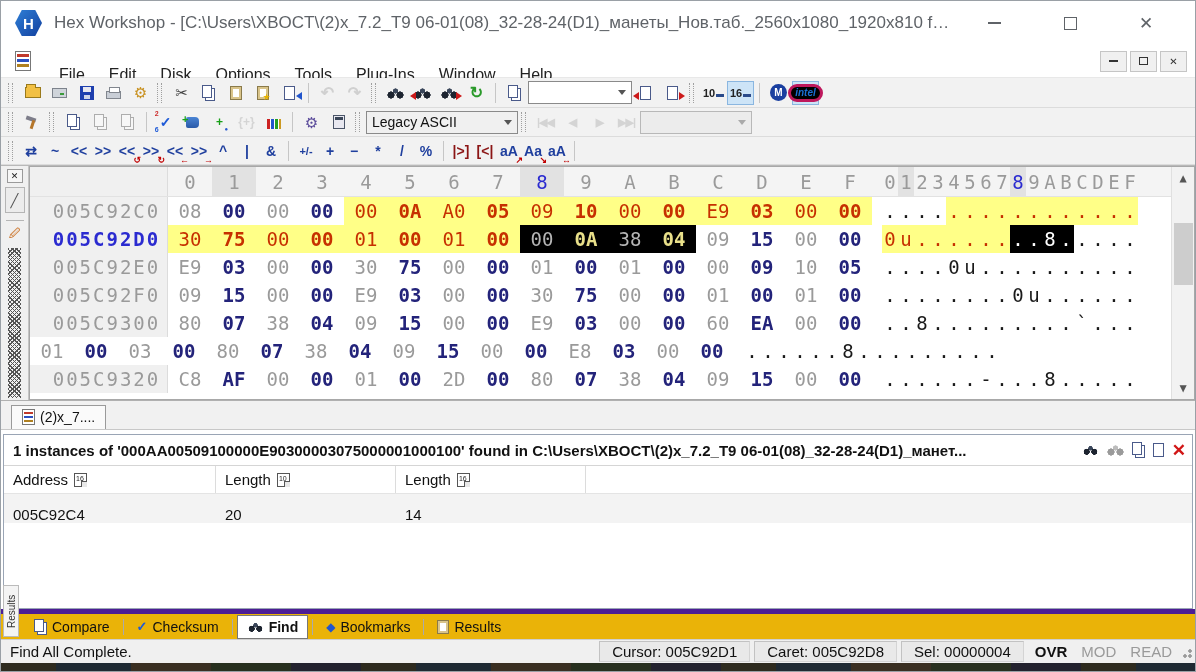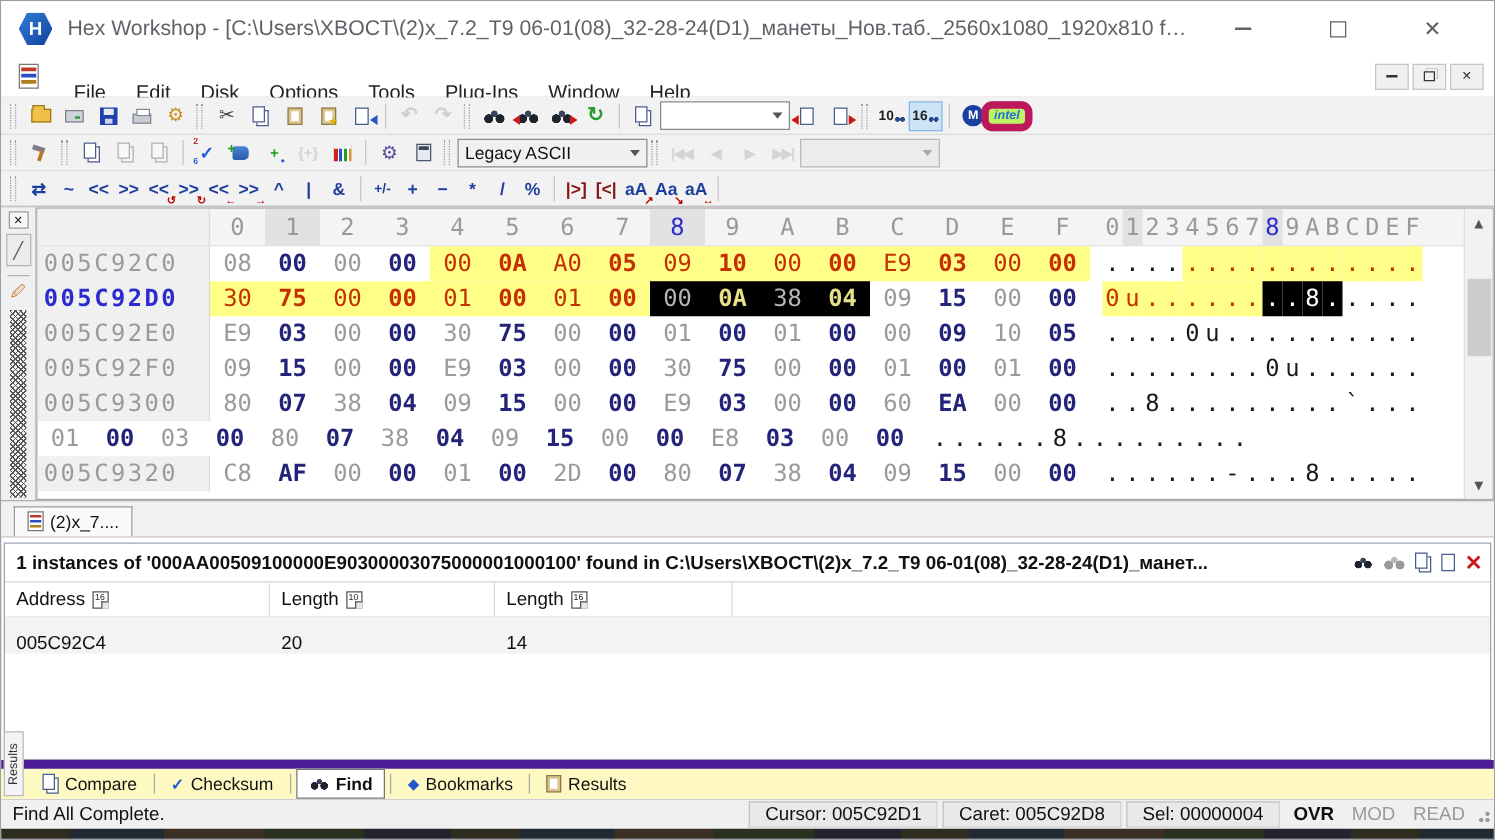--- a/index.html
+++ b/index.html
@@ -104,21 +104,21 @@
   .i-braces { color:#b0b0b0; font-size:12px; font-weight:bold; }
   .i-hist { width:14px; height:13px;
             background:linear-gradient(#f2f2f2,#f2f2f2),
             repeating-linear-gradient(90deg,#cc2222 0 3px,#fff 3px 4px,#2255cc 4px 7px,#fff 7px 8px,#22a022 8px 11px,#fff 11px 12px,#cc9922 12px 14px);
             background-size:100% 3px,100% 100%; background-position:top left,bottom left; background-repeat:no-repeat; }
   .i-calc { width:12px; height:14px; background:#e8e8f0; border:1px solid #4a5568; position:relative; }
   .i-calc::before { content:""; position:absolute; top:1px; left:1px; right:1px; height:3px; background:#3a4658; }
   .i-mot { width:17px; height:17px; border-radius:50%; background:#1a3fa0; color:#fff; font-weight:bold;
            font-size:10px; display:flex; align-items:center; justify-content:center; }
   .i-intel { font-size:10px; font-style:italic; font-weight:bold; color:#1a6fd4;
-             border:6px solid #be185d; border-radius:9px; padding:1px 4px; line-height:1; background:#bef264; }
+             border:3px solid #be185d; border-radius:9px; padding:1px 4px; line-height:1; background:#000000; }
   .num-ico { font-size:11px; font-weight:bold; color:#222; position:relative; padding-right:9px; }
   .num-ico::after { content:""; position:absolute; right:0; bottom:1px; width:8px; height:5px;
              background:radial-gradient(circle at 2px 2.5px,#2a4a8a 0 1.8px,transparent 2px),
                         radial-gradient(circle at 6px 2.5px,#2a4a8a 0 1.8px,transparent 2px); }
   .nav-glyph { font-size:11px; color:#b0b0b0; font-weight:bold; letter-spacing:-1px; }
   .combo { height:23px; background:#fff; border:1px solid #8a8a8a; display:flex; align-items:center;
            justify-content:space-between; padding:0 5px; font-size:14px; color:#111; }
   .combo .arr { width:0; height:0; border-left:4px solid transparent; border-right:4px solid transparent;
                 border-top:5px solid #555; margin-left:6px; }
   .combo.gray { background:#f0f0f0; }
@@ -154,21 +154,21 @@
   .bytehead { width:44px; text-align:center; }
   .bytehead.cur { background:#e2e2e2; }
   .bytehead.car { background:#e2e2e2; color:#2b2bd0; }
   .hexgap { width:10px; flex:0 0 10px; }
   .asciicells { display:flex; }
   .achead { width:16px; text-align:center; }
   .achead.cur { background:#e2e2e2; }
   .achead.car { background:#e2e2e2; color:#2b2bd0; }
   .hexrow { display:flex; height:28px; line-height:28px; font-size:19px; }
   .addr { width:138px; flex:0 0 138px; background:#f0f0f0; border-right:1px solid #dcdcdc;
-          color:#9a9a9a; padding-left:5px; letter-spacing:2px; }
+          color:#9a9a9a; padding-left:16px; letter-spacing:2px;text-align:center; }
   .addr.activeaddr { color:#2b2bd0; font-weight:bold; }
   .byte { width:44px; text-align:center; }
   .byte.even { color:#9a9a9a; }
   .byte.odd { color:#23237a; font-weight:bold; }
   .byte.f { background:#ffff87; color:#c63000; }
   .byte.s { background:#000; }
   .byte.s.even { color:#b5b5b5; }
   .byte.s.odd { color:#e9e08a; }
   .ach { width:16px; text-align:center; color:#1a1a1a; }
   .ach.f { background:#ffff87; color:#c63000; }
@@ -204,21 +204,21 @@
              color:#222; display:flex; align-items:flex-start; justify-content:flex-start;
              padding:1px; position:relative; }
   .doc-ico::after { content:""; position:absolute; right:-1px; bottom:-1px; width:5px; height:5px;
              background:#e8e8e8; border-left:1px solid #555; border-top:1px solid #555; }
   .res-row { flex:0 0 28px; display:flex; align-items:center; font-size:15px; color:#111;
              background:#f3f3f3; }
   .res-cell { padding-left:9px;margin-top:12px; }
   .res-empty { flex:1; background:#fff; }
 
   
-  .docktabs { flex:0 0 30px; background:#fef9c3; border-top:7px solid #4c1d95; display:flex;
+  .docktabs { flex:0 0 30px; background:#eab308; border-top:5px solid #4c1d95; display:flex;
               align-items:center; padding-left:24px; position:relative; }
   .side-tab { position:absolute; left:2px; bottom:2px; width:16px; height:52px; background:#f4f4f4;
               border:1px solid #bbb; display:flex; align-items:center; justify-content:center;
               writing-mode:vertical-rl; transform:rotate(180deg); font-size:10px; color:#333; z-index:5; }
   .dtab { display:inline-flex; align-items:center; gap:5px; padding:3px 9px; font-size:14px; color:#111; }
   .dtab.active { background:#fff; border:1px solid #777; font-weight:bold; }
   .dtab-sep { width:1px; height:16px; background:#aaa; }
   .ti-checksum { color:#1e5ad7; font-weight:bold; font-size:13px; }
   .ti-bookmarks { color:#2255cc; font-size:12px; }
 

